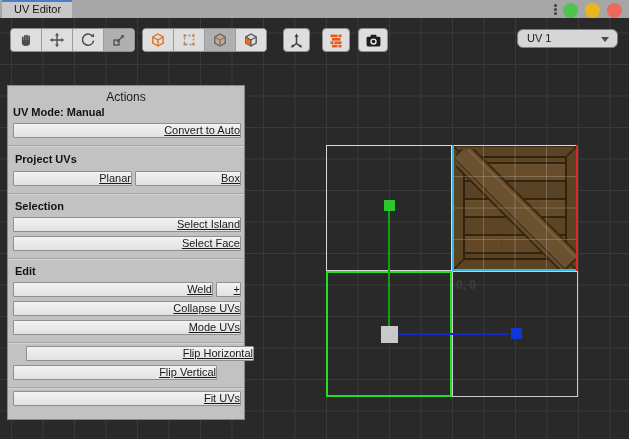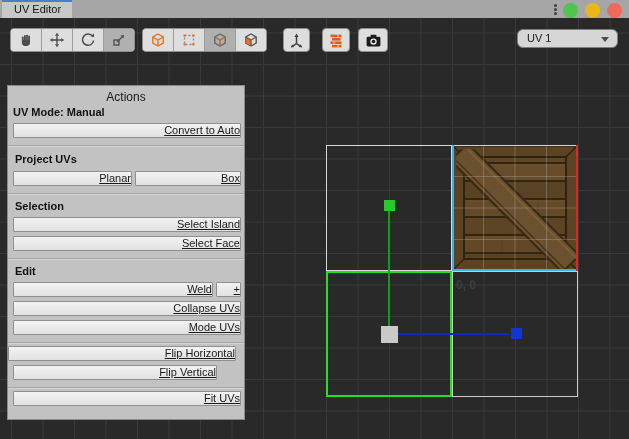--- a/index.html
+++ b/index.html
@@ -341,18 +341,18 @@
   <div class="pbtn" style="left:5px;top:150px;width:228px;">Select Face</div>
   <div class="psep" style="top:172px;"></div>
 
   <div class="plabel" style="left:7px;top:179px;text-align:center;">Edit</div>
   <div class="pbtn" style="left:5px;top:196px;width:200px;">Weld</div>
   <div class="pbtn" style="left:208px;top:196px;width:25px;">+</div>
   <div class="pbtn" style="left:5px;top:215px;width:228px;">Collapse UVs</div>
   <div class="pbtn" style="left:5px;top:234px;width:228px;">Mode UVs</div>
   <div class="psep" style="top:256px;"></div>
 
-  <div class="pbtn" style="left:0;top:260px;width:228px;">Flip Horizontal</div>
+  <div class="pbtn" style="left:18px;top:260px;width:228px;">Flip Horizontal</div>
   <div class="pbtn" style="left:5px;top:279px;width:204px;">Flip Vertical</div>
   <div class="psep" style="top:301px;"></div>
 
   <div class="pbtn" style="left:5px;top:305px;width:228px;">Fit UVs</div>
 </div>
 
 </body></html>

